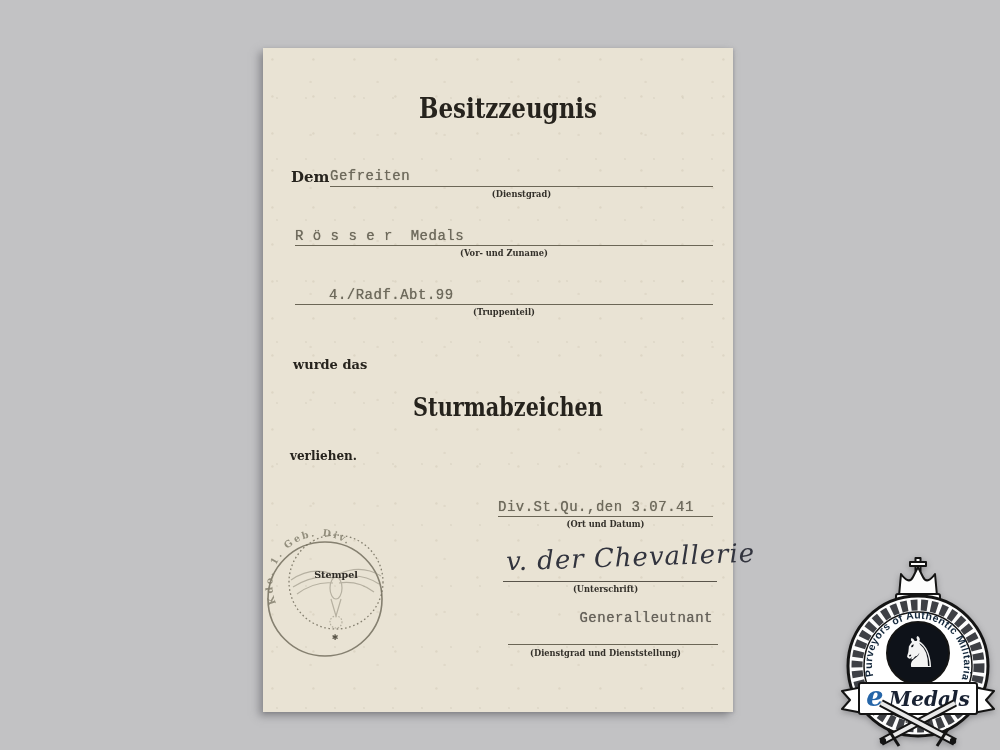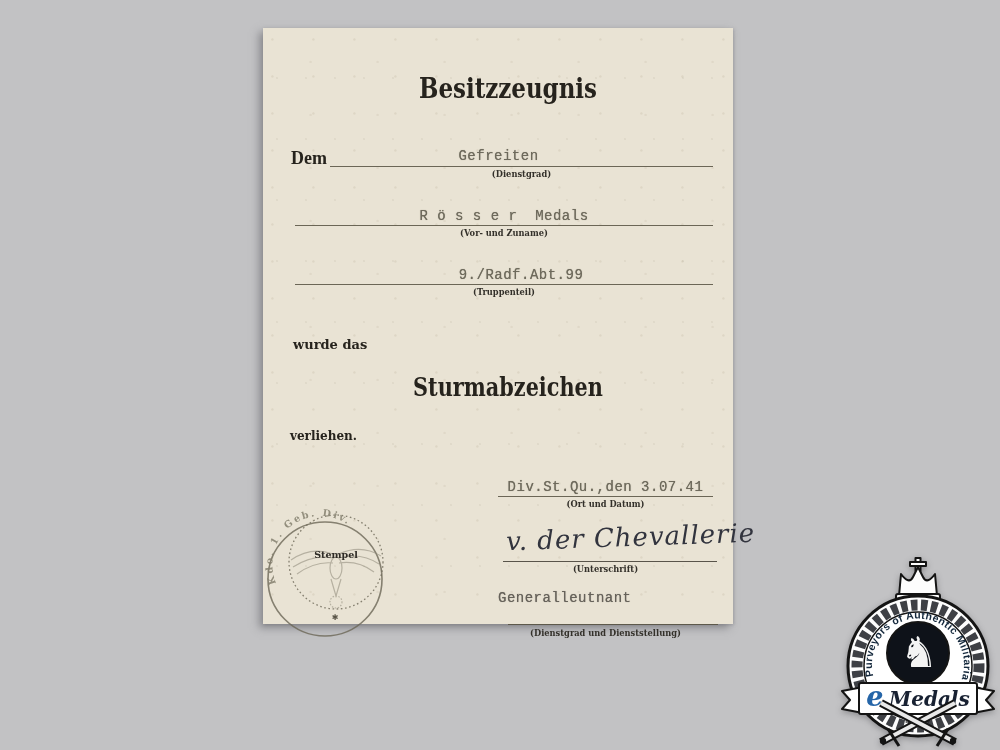--- a/index.html
+++ b/index.html
@@ -4,58 +4,58 @@
 <style>
   html,body{margin:0;padding:0;}
   body{
     width:1000px;height:750px;position:relative;overflow:hidden;
     background:#c2c2c4;
     font-family:"DejaVu Serif", serif;
   }
   .stage{position:absolute;inset:0;}
   
   .paper{
-    position:absolute;left:263px;top:28px;width:470px;height:596px;
+    position:absolute;left:263px;top:48px;width:470px;height:664px;
     background:#e9e3d4;
     background-image:
       radial-gradient(circle at 23% 31%, rgba(120,100,70,.10) 0.8px, transparent 1.6px),
       radial-gradient(circle at 71% 64%, rgba(110,95,60,.08) 0.8px, transparent 1.6px),
       radial-gradient(circle at 48% 82%, rgba(100,90,60,.07) 0.7px, transparent 1.4px);
     background-size:41px 37px, 67px 53px, 29px 61px;
     box-shadow:-4px 4px 8px rgba(95,95,100,.55), 1px 1px 3px rgba(120,120,125,.4);
   }
   .paper *{position:absolute;}
   .frak{font-family:"DejaVu Serif", serif;font-weight:bold;color:#26231d;}
   .title{top:44px;left:30px;right:10px;text-align:center;font-size:28px;
          transform:scaleX(.82);letter-spacing:0px;}
-  .dem{left:28px;top:120px;font-size:18px;font-family:Liberation Serif, serif;}
+  .dem{left:28px;top:120px;font-size:15px;}
   .typed{
     font-family:"Liberation Mono","DejaVu Sans Mono", monospace;
-    color:#6e6a5c;font-size:14px;letter-spacing:.5px;text-align:center;
+    color:#6e6a5c;font-size:14px;letter-spacing:.5px;
     text-shadow:0 0 .7px rgba(110,106,92,.9);white-space:pre;
   }
   .rule{border-top:1px solid #55503f;height:0;opacity:.85;}
   .flabel{font-family:"DejaVu Serif", serif;font-weight:bold;font-size:9px;
           color:#33302a;text-align:center;transform:scaleX(.92);}
   .box1{left:67px;right:20px;} .box2{left:32px;right:20px;} .box4{left:235px;right:20px;}
   .v1{top:120px;padding-right:46px;} .r1{top:138px;} .lb1{top:141px;}
   .v2{top:180px;} .r2{top:197px;} .lb2{top:200px;}
   .v3{top:239px;padding-left:34px;} .r3{top:256px;} .lb3{top:259px;}
   .wurde{top:309px;left:30px;right:10px;text-align:left;font-size:13px;}
   .award{top:344px;left:30px;right:10px;text-align:center;font-size:26px;
          transform:scaleX(.8);}
   .verliehen{left:27px;top:401px;font-size:12px;}
   .v4{top:451px;} .r4{top:468px;left:235px;right:20px;} .lb4{top:471px;}
   .sig{left:243px;top:494px;font-family:"DejaVu Serif", serif;font-style:italic;
        font-size:26px;color:#32343e;transform:rotate(-2deg);white-space:nowrap;
        letter-spacing:1px;}
   .r5{top:533px;left:240px;right:16px;border-top-color:#3f3b31;}
   .lb5{top:536px;}
   .rank{font-family:"Liberation Mono","DejaVu Sans Mono", monospace;color:#66625a;
-        font-size:14px;letter-spacing:.5px;text-align:left;left:235px;right:20px;
+        font-size:14px;letter-spacing:.5px;text-align:right;left:235px;right:20px;
         text-shadow:0 0 .7px rgba(102,98,90,.9);}
   .rank1{top:562px;} .rank2{top:577px;}
   .r6{top:596px;left:245px;right:15px;} .lb6{top:600px;}
   .stamp-svg{left:-2px;top:480px;}
   .stempel{left:40px;top:521px;width:66px;text-align:center;font-size:10px;
            font-weight:bold;color:#2e2b26;transform:scaleX(.95);}
   
   .logo-svg{position:absolute;left:833px;top:556px;
             filter:drop-shadow(0 2px 3px rgba(40,40,45,.35));}
 </style>
@@ -71,21 +71,21 @@
     <span class="dem frak">Dem</span>
 
     <div class="typed v1 box1">Gefreiten</div>
     <div class="rule r1 box1"></div>
     <div class="flabel lb1 box1">(Dienstgrad)</div>
 
     <div class="typed v2 box2">R ö s s e r  Medals</div>
     <div class="rule r2 box2"></div>
     <div class="flabel lb2 box2">(Vor- und Zuname)</div>
 
-    <div class="typed v3 box2">9./Radf.Abt.99</div>
+    <div class="typed v3 box2">4./Radf.Abt.99</div>
     <div class="rule r3 box2"></div>
     <div class="flabel lb3 box2">(Truppenteil)</div>
 
     <div class="wurde frak">wurde das</div>
     <div class="award frak">Sturmabzeichen</div>
     <div class="verliehen frak">verliehen.</div>
 
     <div class="typed v4 box4">Div.St.Qu.,den 3.07.41</div>
     <div class="rule r4"></div>
     <div class="flabel lb4 box4">(Ort und Datum)</div>

